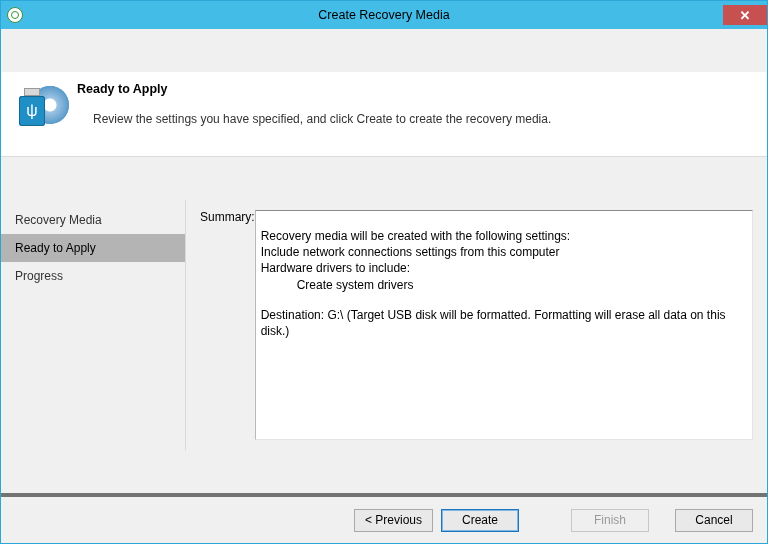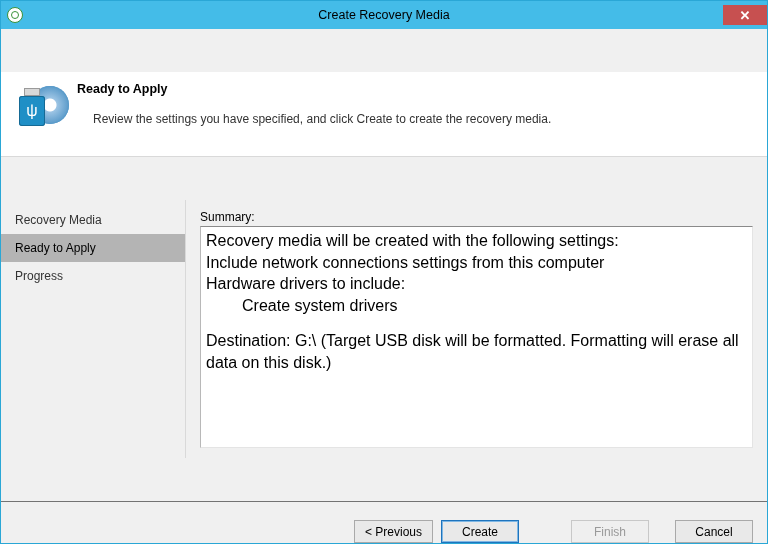--- a/index.html
+++ b/index.html
@@ -132,50 +132,49 @@
     cursor: default;
   }
   .step.active {
     background: #b4b4b4;
     color: #000;
   }
   .content {
     flex: 1;
     padding: 10px 14px 10px 14px;
     display: flex;
-    flex-direction: column;
     min-height: 0;
   }
   .summary-label {
     font-size: 12px;
     margin-bottom: 2px;
     color: #000;
   }
   .summary-box {
     flex: 1;
     background: #fff;
     border-top: 1px solid #8a8a8a;
     border-left: 1px solid #b8b8b8;
     border-right: 1px solid #e4e4e4;
     border-bottom: 1px solid #e4e4e4;
-    padding: 3px 5px;
-    font-size: 16px;
+    padding: 17px 5px;
+    font-size: 12px;
     color: #000;
     line-height: 1.35;
     overflow: auto;
     white-space: normal;
   }
   .summary-box .indent { padding-left: 36px; display:block;}
   .summary-box .blank { height: 14px; }
   .footer {
-    height: 42px;
-    border-top: 1px solid #737373;
+    height: 50px;
+    border-top: 4px solid #737373;
     background: #f0f0f0;
     display: flex;
-    align-items: flex-end;
+    align-items: center;
     justify-content: flex-end;
     gap: 8px;
     padding: 0 14px;
   }
   .btn {
     min-width: 78px;
     height: 23px;
     padding: 0 10px;
     background: #e9e9e9;
     border: 1px solid #a9a9a9;

